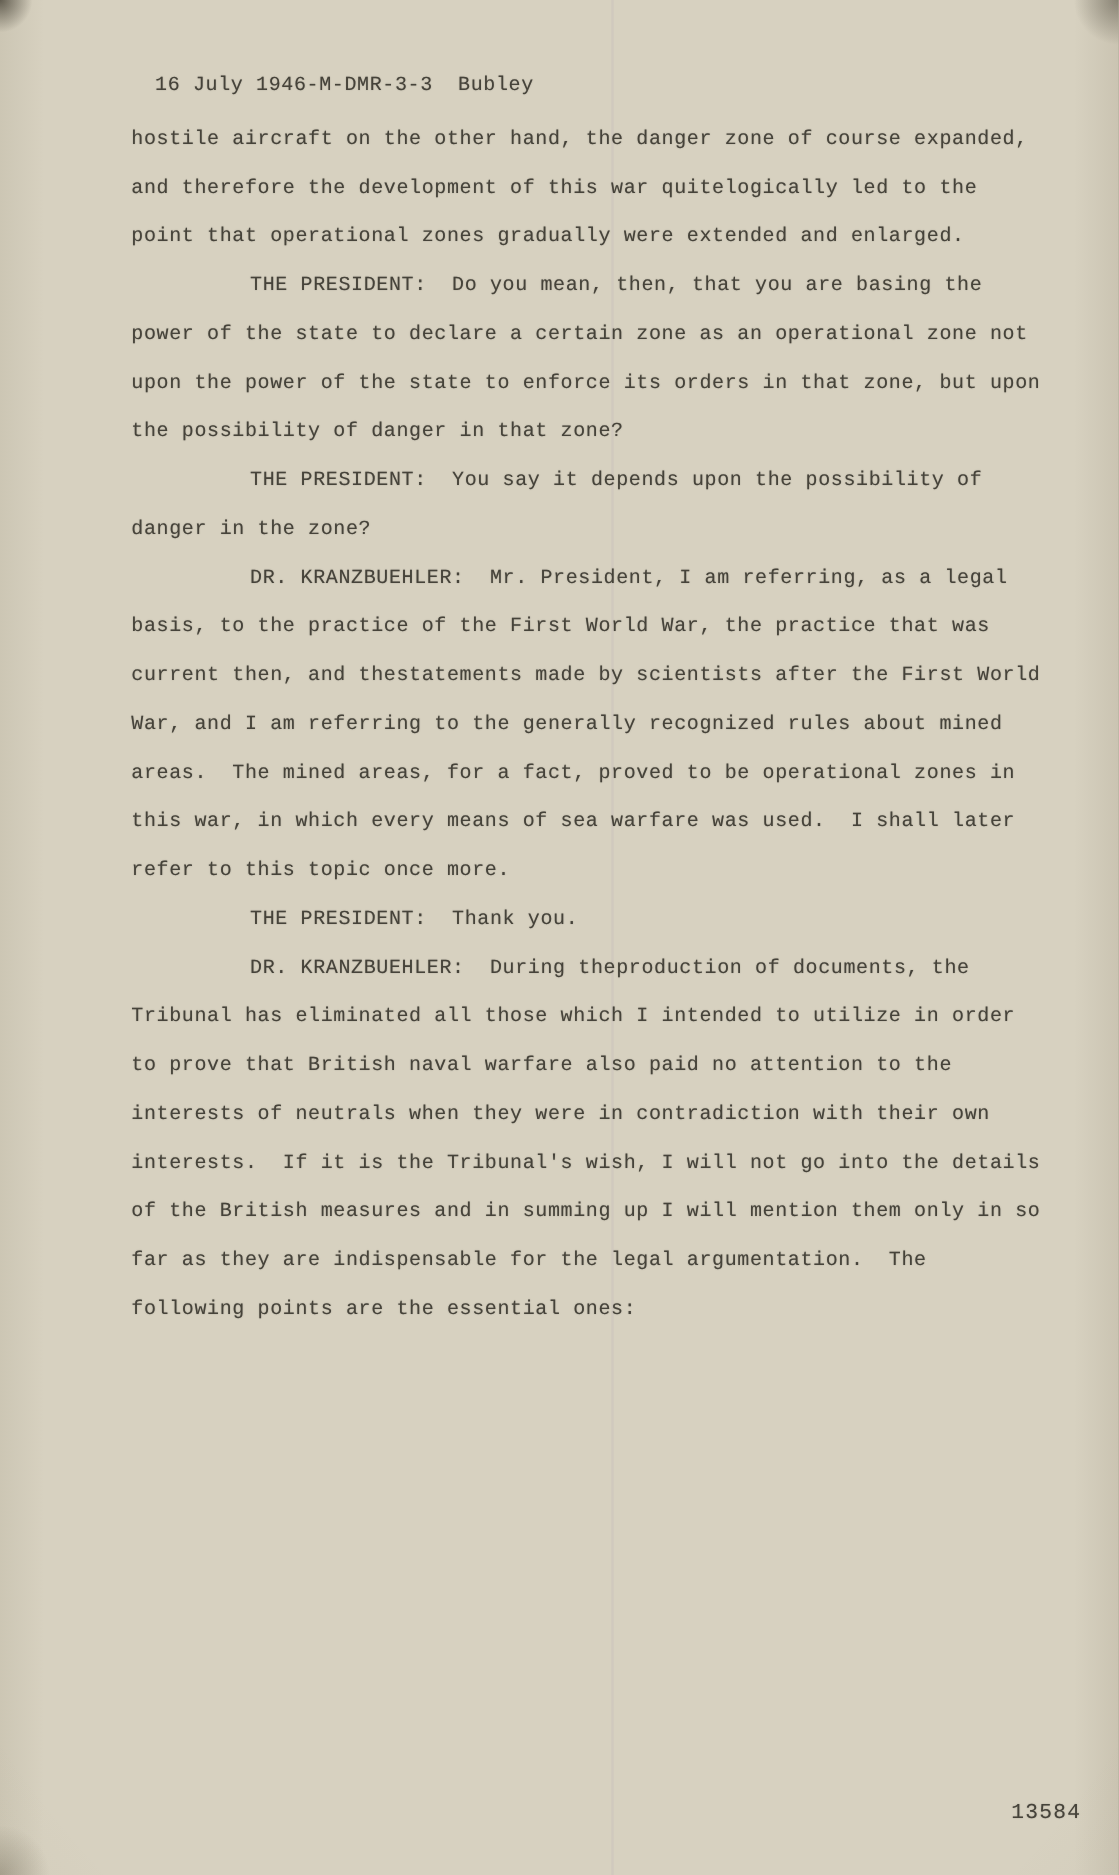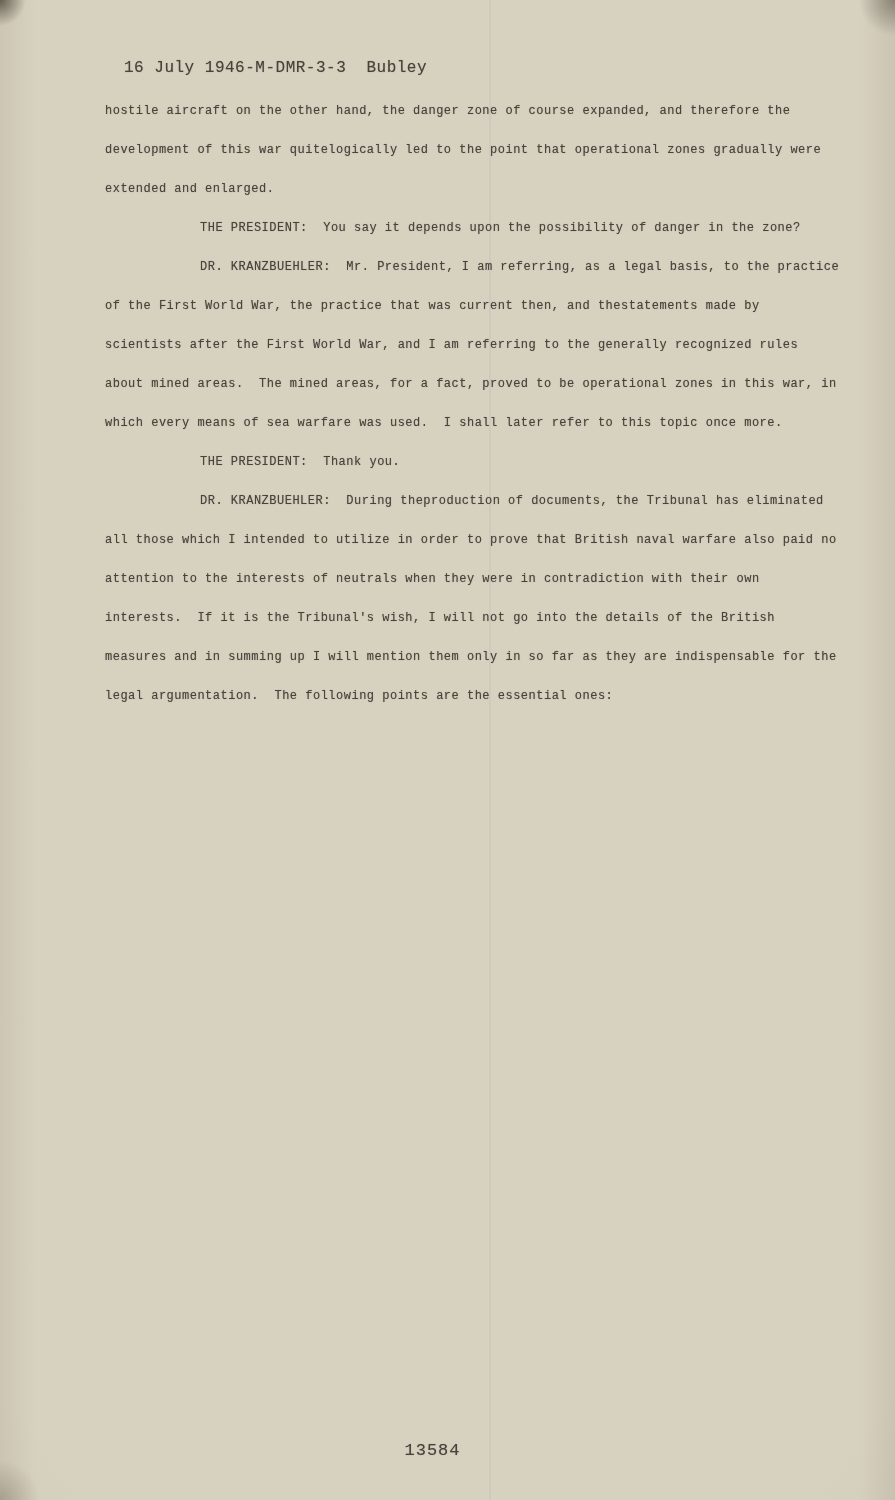--- a/index.html
+++ b/index.html
@@ -45,56 +45,57 @@
     font-size: 16px;
     line-height: 24px;
     letter-spacing: 0.5px;
     margin-bottom: 12px;
     white-space: pre-wrap;
     text-shadow: 0 0 1px rgba(69,66,58,0.45);
     margin-left: 19px;
   }
   .body p {
     margin: 0;
-    font-size: 12px;
+    font-size: 16px;
     line-height: 39px;
     letter-spacing: 0.5px;
     white-space: pre-wrap;
     text-shadow: 0 0 1px rgba(69,66,58,0.45);
   }
   p.dlg {
     text-indent: 95px;
   }
   p.num {
     margin-left: 95px;
     text-indent: -60px;
   }
   p.num .num-label {
     padding-right: 20px;
   }
   .pageno {
     position: absolute;
     left: 0;
     right: 30px;
     bottom: 40px;
-    text-align: center;
+    text-align: right;
     font-size: 17px;
     letter-spacing: 1px;
     z-index: 1;
     text-shadow: 0 0 1px rgba(69,66,58,0.45);
   }
 </style>
 </head>
 <body>
 
 <div class="page">
   <div class="inner">
     <div class="header">16 July 1946-M-DMR-3-3  Bubley</div>
     <div class="body">
       <p class="cont">hostile aircraft on the other hand, the danger zone of course expanded, and therefore the development of this war quitelogically led to the point that operational zones gradually were extended and enlarged.</p>
+      <p class="dlg">THE PRESIDENT:  Do you mean, then, that you are basing the power of the state to declare a certain zone as an operational zone not upon the power of the state to enforce its orders in that zone, but upon the possibility of danger in that zone?</p>
       <p class="dlg">THE PRESIDENT:  You say it depends upon the possibility of danger in the zone?</p>
       <p class="dlg">DR. KRANZBUEHLER:  Mr. President, I am referring, as a legal basis, to the practice of the First World War, the practice that was current then, and thestatements made by scientists after the First World War, and I am referring to the generally recognized rules about mined areas.  The mined areas, for a fact, proved to be operational zones in this war, in which every means of sea warfare was used.  I shall later refer to this topic once more.</p>
       <p class="dlg">THE PRESIDENT:  Thank you.</p>
       <p class="dlg">DR. KRANZBUEHLER:  During theproduction of documents, the Tribunal has eliminated all those which I intended to utilize in order to prove that British naval warfare also paid no attention to the interests of neutrals when they were in contradiction with their own interests.  If it is the Tribunal's wish, I will not go into the details of the British measures and in summing up I will mention them only in so far as they are indispensable for the legal argumentation.  The following points are the essential ones:</p>
     </div>
   </div>
   <div class="pageno">13584</div>
 </div>
 
 </body></html>

